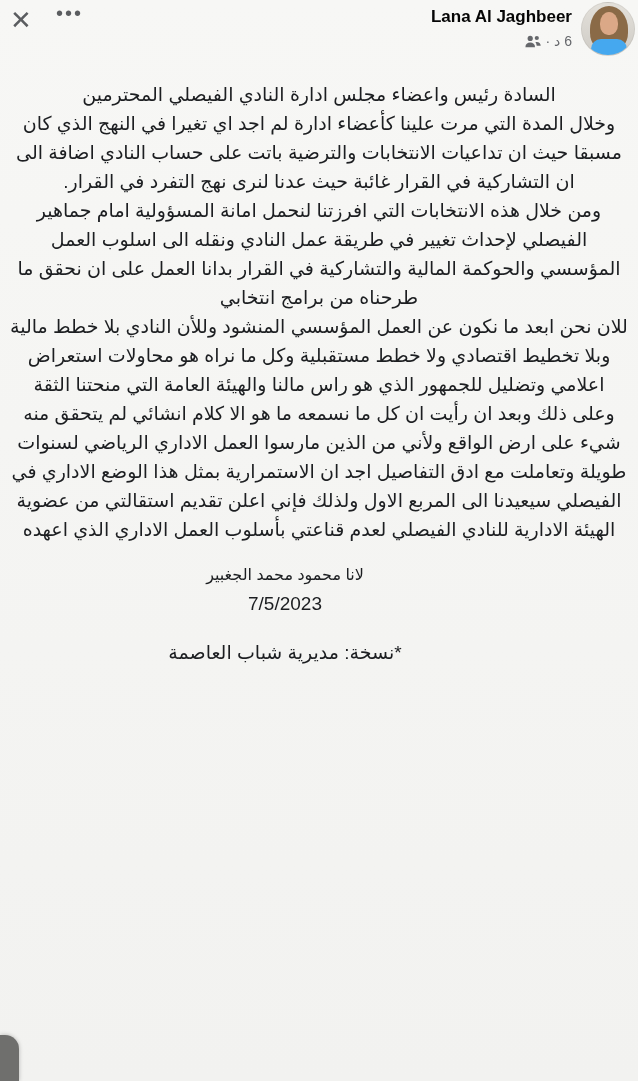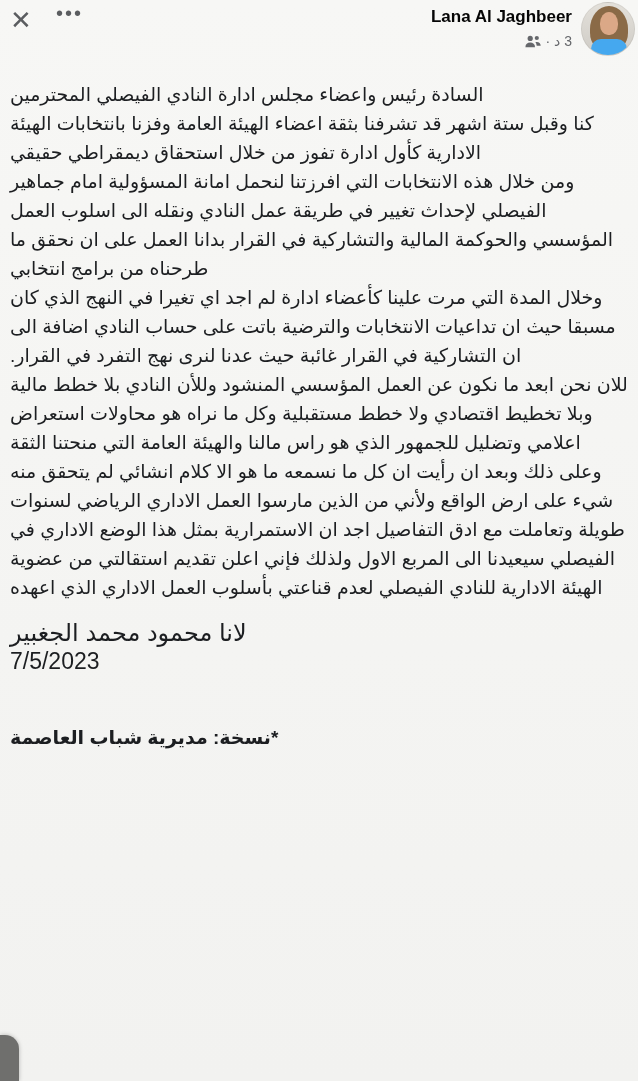--- a/index.html
+++ b/index.html
@@ -45,30 +45,30 @@
     position:absolute; top:9px; left:18px; width:18px; height:23px;
     background:#dba887; border-radius:50% 50% 45% 45%;
   }
   .avatar .shirt {
     position:absolute; bottom:-3px; left:9px; width:36px; height:19px;
     background:#45a8ef; border-radius:10px 10px 0 0;
   }
 
   
   .letter {
-    direction:rtl; text-align:left;
+    direction:rtl; text-align:center;
     padding:16px 10px 0 10px;
     color:#1c1e21;
     font-size:19px; line-height:29px;
   }
   .letter p { margin:0; }
   .signature { margin-top:16px; padding-left:0; padding-right:68px; }
-  .signature .sig-name { font-size:24px; }
-  .signature .sig-date { font-size:23px; }
-  .copy-note { margin-top:47px; padding-right:68px; font-size:19px;font-weight:bold; }
+  .signature .sig-name { font-size:16px; }
+  .signature .sig-date { font-size:19px; }
+  .copy-note { margin-top:20px; padding-right:68px; font-size:19px; }
 
   
   .corner-overlay {
     position:absolute; left:0; bottom:0;
     width:19px; height:46px;
     background:#6f6f6d;
     border-radius:0 14px 0 0;
     box-shadow:0 0 4px rgba(0,0,0,0.25);
   }
 </style>
@@ -86,37 +86,36 @@
       <div class="meta-row">
         <span class="people-icon">
           <svg width="16" height="13" viewBox="0 0 16 13" fill="#65676b" xmlns="http://www.w3.org/2000/svg">
             <circle cx="5.2" cy="3.4" r="2.6"></circle>
             <path d="M0.4 12.2c0-3 2.1-4.6 4.8-4.6s4.8 1.6 4.8 4.6z"></path>
             <circle cx="11.8" cy="3.0" r="2.1"></circle>
             <path d="M10.4 7.1c0.5-0.1 1-0.2 1.4-0.2 2.2 0 3.9 1.3 3.9 3.8h-4.0c-0.2-1.5-0.7-2.7-1.3-3.6z"></path>
           </svg>
         </span>
         <span>·</span>
-        <span dir="rtl">3 د</span>
+        <span dir="rtl">6 د</span>
       </div>
     </div>
 
     <div class="avatar">
       <span class="hair"></span>
       <span class="face"></span>
       <span class="shirt"></span>
     </div>
   </div>
 
   <div class="letter">
     <div>
         <p>السادة  رئيس واعضاء مجلس ادارة النادي الفيصلي  المحترمين</p>
-        <p>كنا وقبل ستة اشهر قد تشرفنا بثقة اعضاء الهيئة العامة  وفزنا بانتخابات الهيئة الادارية  كأول ادارة تفوز  من خلال استحقاق ديمقراطي حقيقي</p>
+        <p>وخلال المدة التي  مرت علينا كأعضاء ادارة  لم اجد اي تغيرا في النهج الذي  كان مسبقا  حيث ان تداعيات الانتخابات والترضية باتت على حساب  النادي  اضافة الى ان التشاركية في القرار غائبة حيث عدنا لنرى نهج التفرد في القرار.</p>
         <p>ومن خلال هذه الانتخابات التي افرزتنا لنحمل امانة المسؤولية امام جماهير الفيصلي  لإحداث تغيير في طريقة عمل النادي ونقله الى اسلوب العمل  المؤسسي والحوكمة المالية  والتشاركية في القرار  بدانا العمل  على ان نحقق  ما طرحناه من برامج انتخابي</p>
-        <p>وخلال المدة التي  مرت علينا كأعضاء ادارة  لم اجد اي تغيرا في النهج الذي  كان مسبقا  حيث ان تداعيات الانتخابات والترضية باتت على حساب  النادي  اضافة الى ان التشاركية في القرار غائبة حيث عدنا لنرى نهج التفرد في القرار.</p>
         <p>للان   نحن ابعد ما نكون عن العمل المؤسسي المنشود وللأن النادي بلا خطط مالية  وبلا تخطيط اقتصادي  ولا خطط مستقبلية  وكل ما نراه هو محاولات استعراض اعلامي وتضليل  للجمهور الذي هو راس مالنا والهيئة العامة التي  منحتنا الثقة</p>
         <p>وعلى ذلك  وبعد ان رأيت ان كل ما  نسمعه ما هو الا كلام انشائي  لم يتحقق منه شيء  على ارض الواقع  ولأني من الذين مارسوا العمل الاداري الرياضي لسنوات طويلة وتعاملت  مع ادق التفاصيل  اجد ان الاستمرارية  بمثل هذا الوضع  الاداري في الفيصلي  سيعيدنا الى المربع الاول ولذلك فإني  اعلن تقديم استقالتي من  عضوية الهيئة الادارية للنادي الفيصلي  لعدم قناعتي  بأسلوب العمل الاداري  الذي اعهده</p>
       </div>
 
     <div class="signature">
       <div class="sig-name">لانا محمود محمد الجغبير</div>
       <div class="sig-date">7/5/2023</div>
     </div>
 
     <div class="copy-note">*نسخة: مديرية شباب العاصمة</div>

